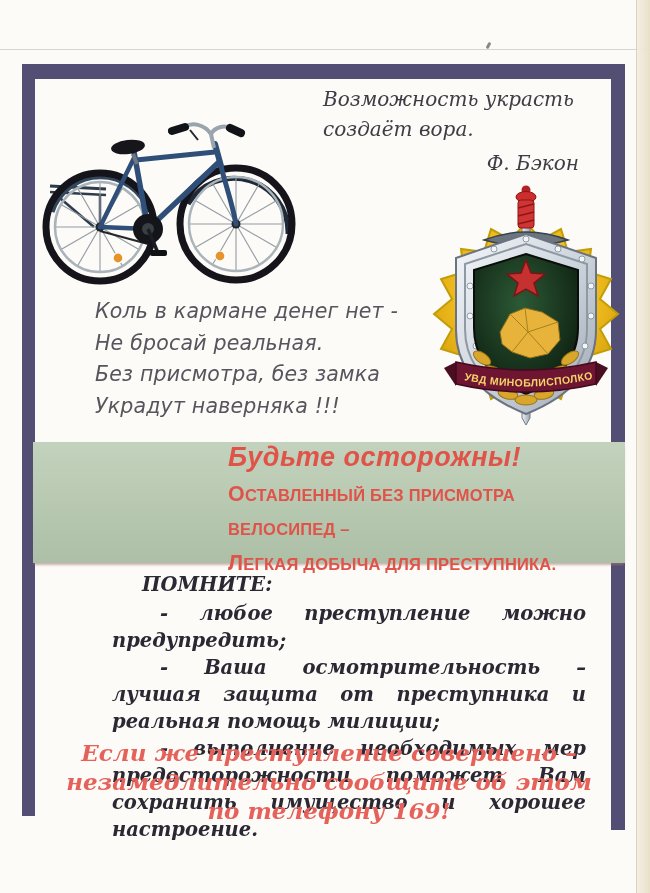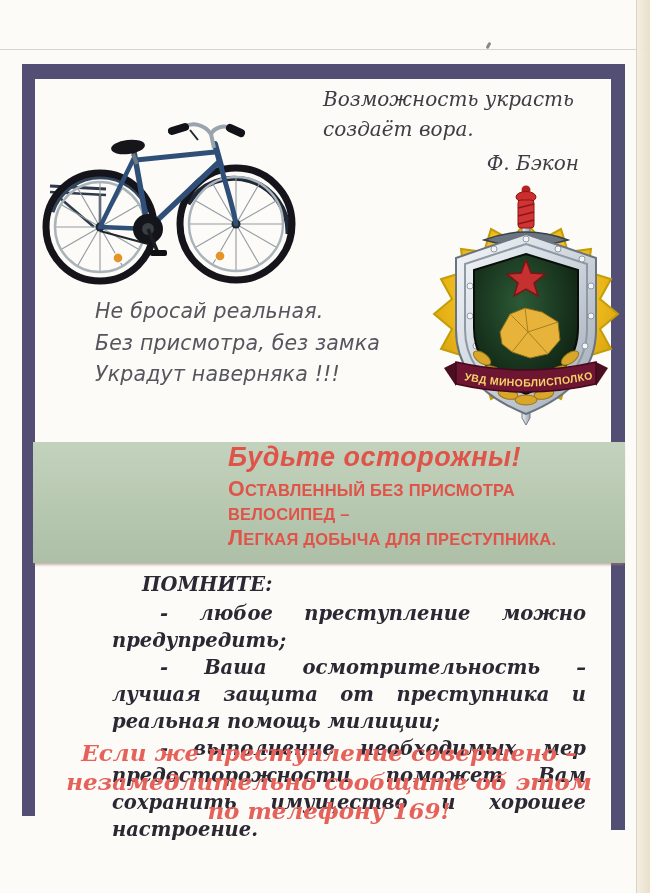--- a/index.html
+++ b/index.html
@@ -31,21 +31,21 @@
   
   .green-band{position:absolute;left:33px;top:442px;width:592px;height:121px;
     background:linear-gradient(180deg,#c3d2bc,#adbfa7);
     box-shadow:0 3px 2px -1px rgba(165,120,118,.55);z-index:3;}
   .dark-box{position:absolute;left:31px;top:437px;width:176px;height:121px;
     background:var(--dark-box,#3b3937);z-index:4;color:#fff;text-align:center;
     font-weight:bold;font-size:17.5px;line-height:30px;padding-top:13px;box-sizing:border-box;
     letter-spacing:.5px;}
   .warning-text{margin-left:195px;color:var(--accent-red,#e0544b);}
   .warning-headline{font-size:27px;font-weight:bold;font-style:italic;letter-spacing:.5px;}
-  .warning-line{font-size:16.5px;font-weight:bold;line-height:24px;margin-top:4px;letter-spacing:.2px;}
+  .warning-line{font-size:16.5px;font-weight:bold;line-height:34px;margin-top:4px;letter-spacing:.2px;}
   .warning-line:first-letter{font-size:1.3em;}
   .warning-line + .warning-line{margin-top:0;}
 
   
   .remember{position:absolute;left:112px;top:571px;width:474px;
     font-family:"DejaVu Serif",serif;font-style:italic;font-weight:bold;
     font-size:19.5px;line-height:27px;color:var(--body-text,#2b2833);}
   .remember-heading{margin-left:30px;margin-bottom:2px;}
   .remember p{margin:0;text-align:justify;text-indent:48px;}
 
@@ -220,20 +220,21 @@
         <path d="M26,180 Q96,196 166,180 L166,202 Q96,218 26,202 Z" fill="#6e1532" stroke="#43091d" stroke-width="1.5"></path>
         <path id="ribbonPath" d="M30,197 Q96,212 162,197" fill="none"></path>
         <text font-family="Liberation Sans, sans-serif" font-size="10.5" font-weight="bold" fill="#f5d36a" letter-spacing="0.4">
           <textPath href="#ribbonPath" startOffset="4">УВД МИНОБЛИСПОЛКОМА</textPath>
         </text>
       </g>
     </svg>
   </div>
 
   <div class="poem">
+    <div>Коль в кармане денег нет -</div>
     <div>Не бросай реальная.</div>
     <div>Без присмотра, без замка</div>
     <div>Украдут наверняка !!!</div>
   </div>
 
   <div class="green-band">
     <div class="warning-text">
       <div class="warning-headline">Будьте осторожны!</div>
       <div class="warning-line">ОСТАВЛЕННЫЙ БЕЗ ПРИСМОТРА ВЕЛОСИПЕД –</div>
       <div class="warning-line">ЛЕГКАЯ ДОБЫЧА ДЛЯ ПРЕСТУПНИКА.</div>

